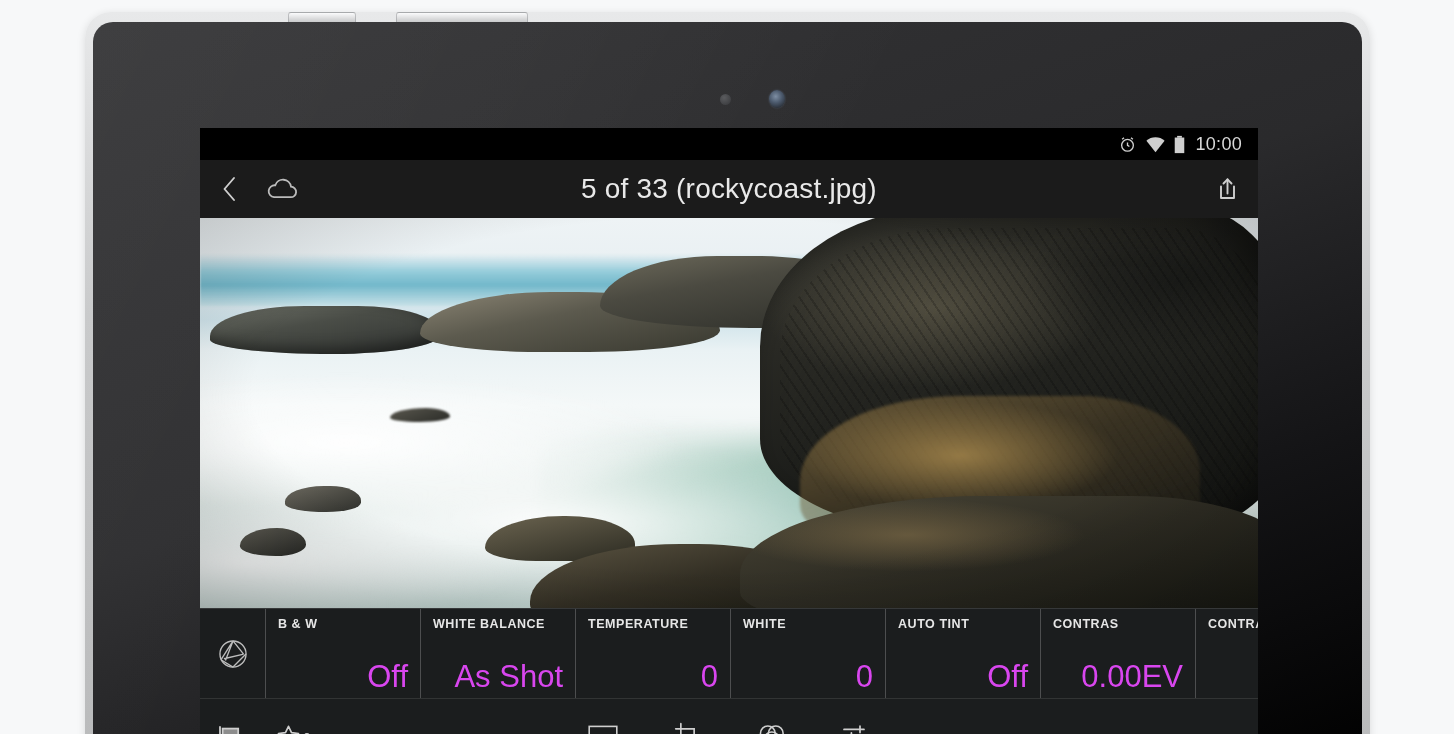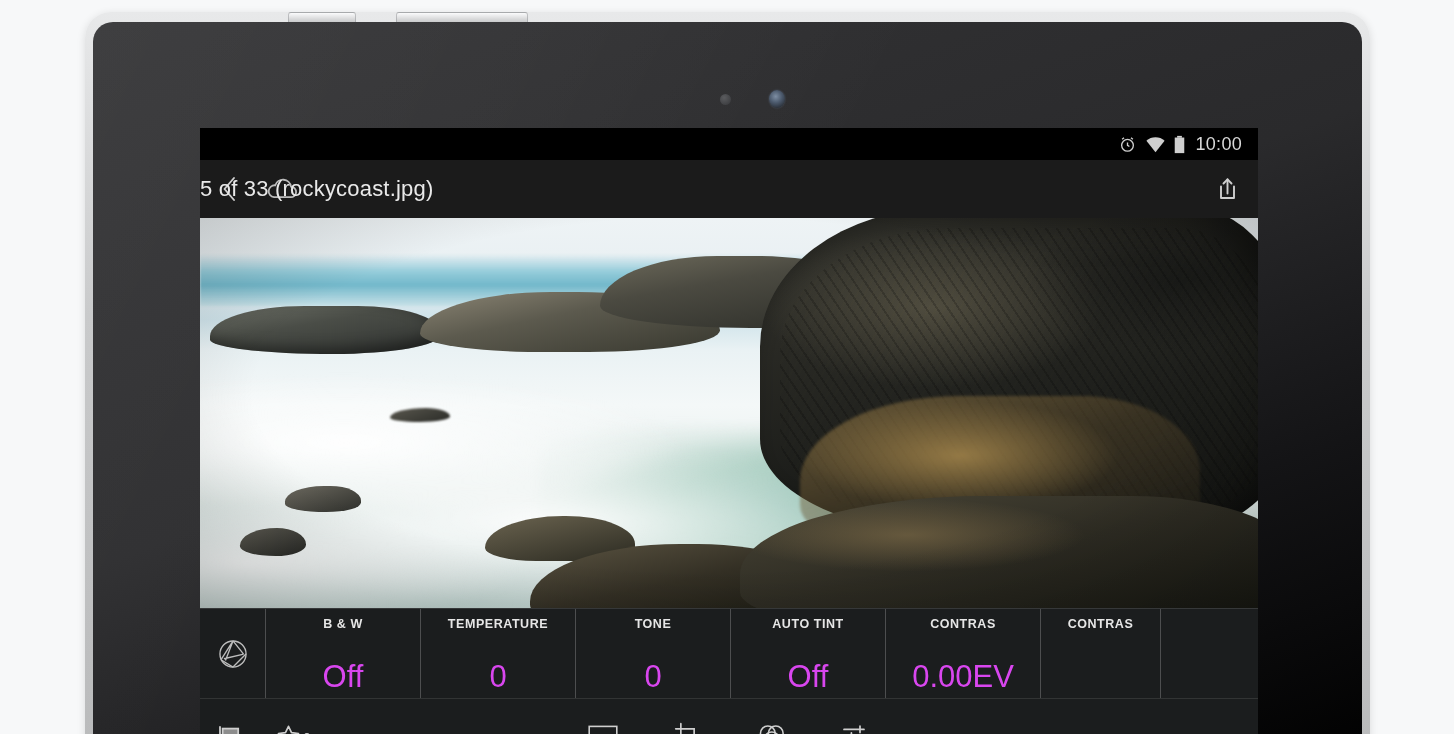--- a/index.html
+++ b/index.html
@@ -66,22 +66,22 @@
   }
   .sb-ico { display:flex; align-items:center; }
 
   
   #appbar {
     position:absolute; left:0; top:32px; width:100%; height:58px;
     background:#1b1b1b; display:flex; align-items:center;
   }
   #appbar .left { display:flex; align-items:center; gap:22px; padding-left:18px; }
   #appbar .title {
-    position:absolute; left:0; right:0; 
-    color:#e9e9e9; font-size:22px; letter-spacing:.2px; pointer-events:none;
+    position:absolute; left:0; right:0; text-align:center;
+    color:#e9e9e9; font-size:28px; letter-spacing:.2px; pointer-events:none;
   }
   #appbar .right { margin-left:auto; padding-right:18px; display:flex; align-items:center; }
   .tb-ico { cursor:pointer; display:flex; align-items:center; justify-content:center; }
 
   
   #photo {
     position:absolute; left:0; top:90px; width:1058px; height:390px;
     overflow:hidden; background:#0b0d10;
   }
   .ph-layer { position:absolute; inset:0; }
@@ -206,21 +206,20 @@
     display:flex; align-items:stretch;
     background:rgba(38,40,41,.72);
     border-top:1px solid rgba(255,255,255,.12);
   }
   #adjust-strip .cell {
     position:relative; flex:0 0 auto; height:100%;
     border-right:1px solid rgba(255,255,255,.22);
     padding:8px 12px 6px 12px;
     display:flex; flex-direction:column; justify-content:space-between;
     cursor:pointer;
-    align-items:center;
   }
   #adjust-strip .cell.aperture {
     width:66px; align-items:center; justify-content:center; padding:0;
   }
   .cell .lbl {
     font-size:12.5px; font-weight:bold; color:#e6e6e6;
     letter-spacing:.55px; white-space:nowrap;
   }
   .cell .val {
     font-size:31px; color:#d946ef; text-align:right;
@@ -335,28 +334,32 @@
           <circle cx="20" cy="20" r="14.5"></circle>
           <path d="M20 5.5 11.6 27.2M20 5.5l11.8 14.6M31.8 20.1 9.9 25.3M34.4 20.1 20 34.5M20 34.5 6.6 26.4M6.6 26.4 19 7.2"></path>
         </svg>
       </div>
 
       <div class="cell" style="width:155px">
         <div class="lbl">B &amp; W</div>
         <div class="val">Off</div>
       </div>
 
+      <div class="cell" style="width:155px">
+        <div class="lbl">WHITE BALANCE</div>
+        <div class="val">As Shot</div>
+      </div>
 
       <div class="cell" style="width:155px">
         <div class="lbl">TEMPERATURE</div>
         <div class="val">0</div>
       </div>
 
       <div class="cell" style="width:155px">
-        <div class="lbl">TONE</div>
+        <div class="lbl">WHITE</div>
         <div class="val">0</div>
       </div>
 
       <div class="cell" style="width:155px">
         <div class="lbl">AUTO TINT</div>
         <div class="val">Off</div>
       </div>
 
       <div class="cell" style="width:155px">
         <div class="lbl">CONTRAS</div>

